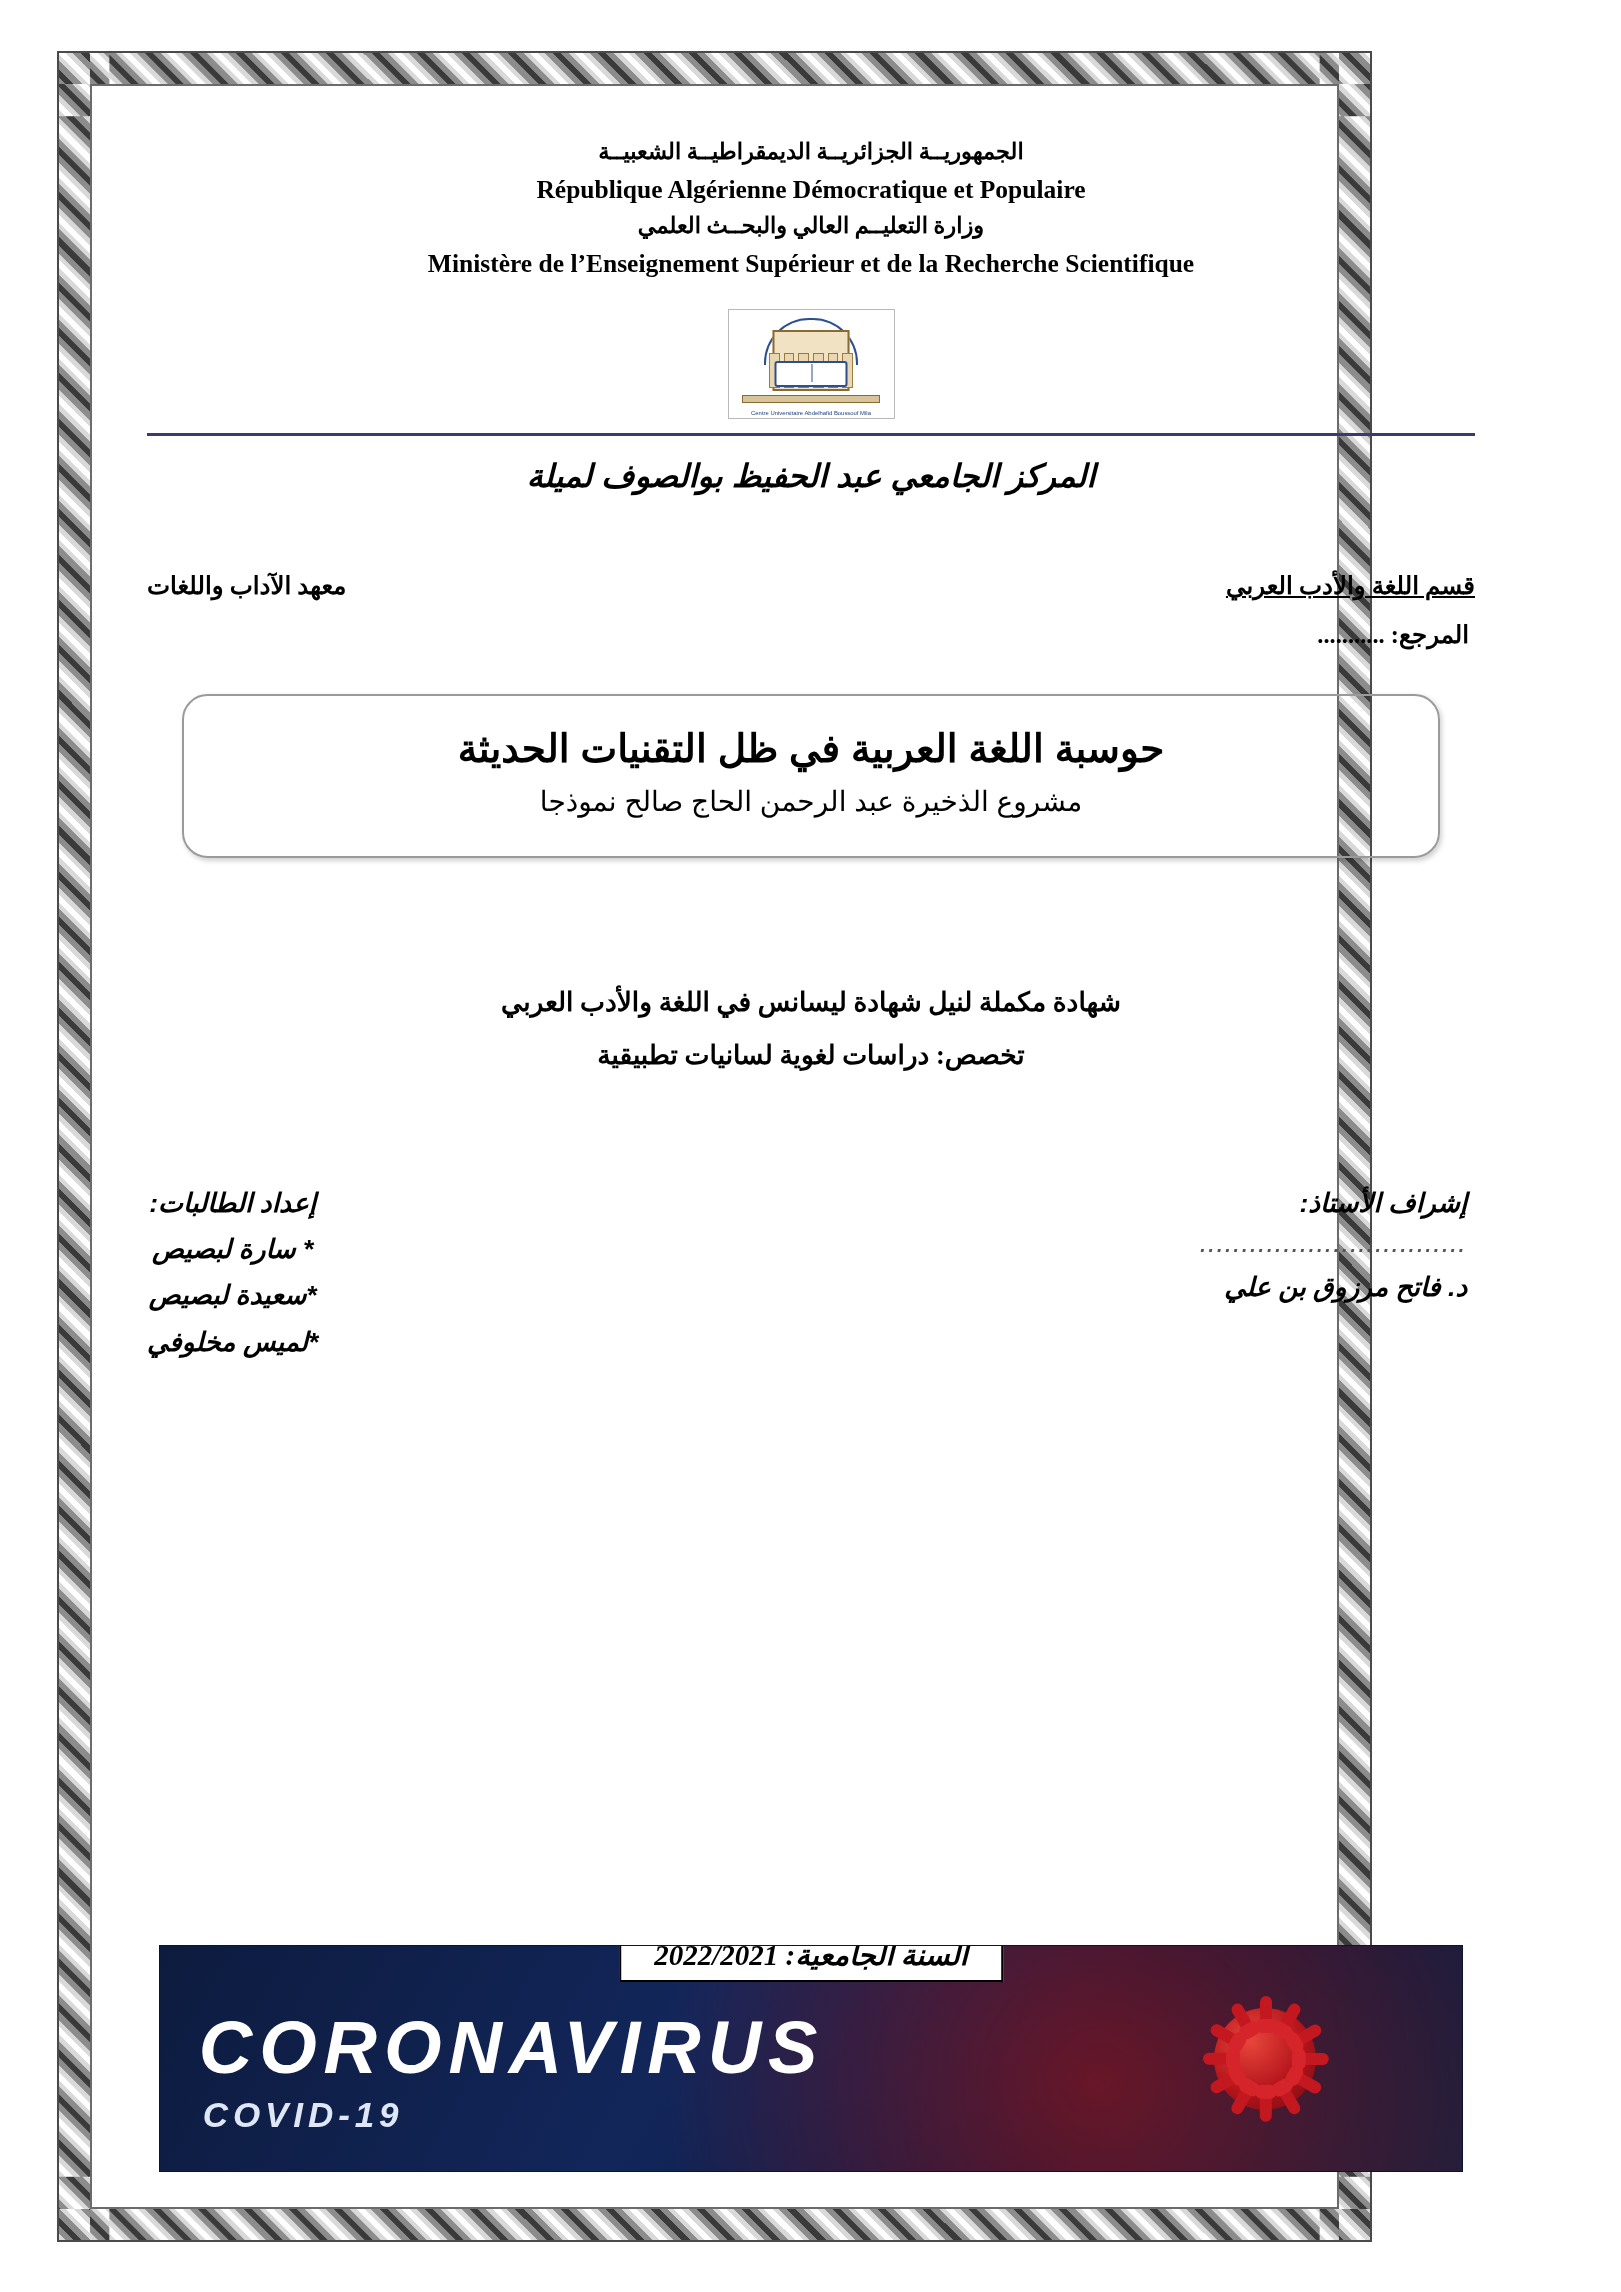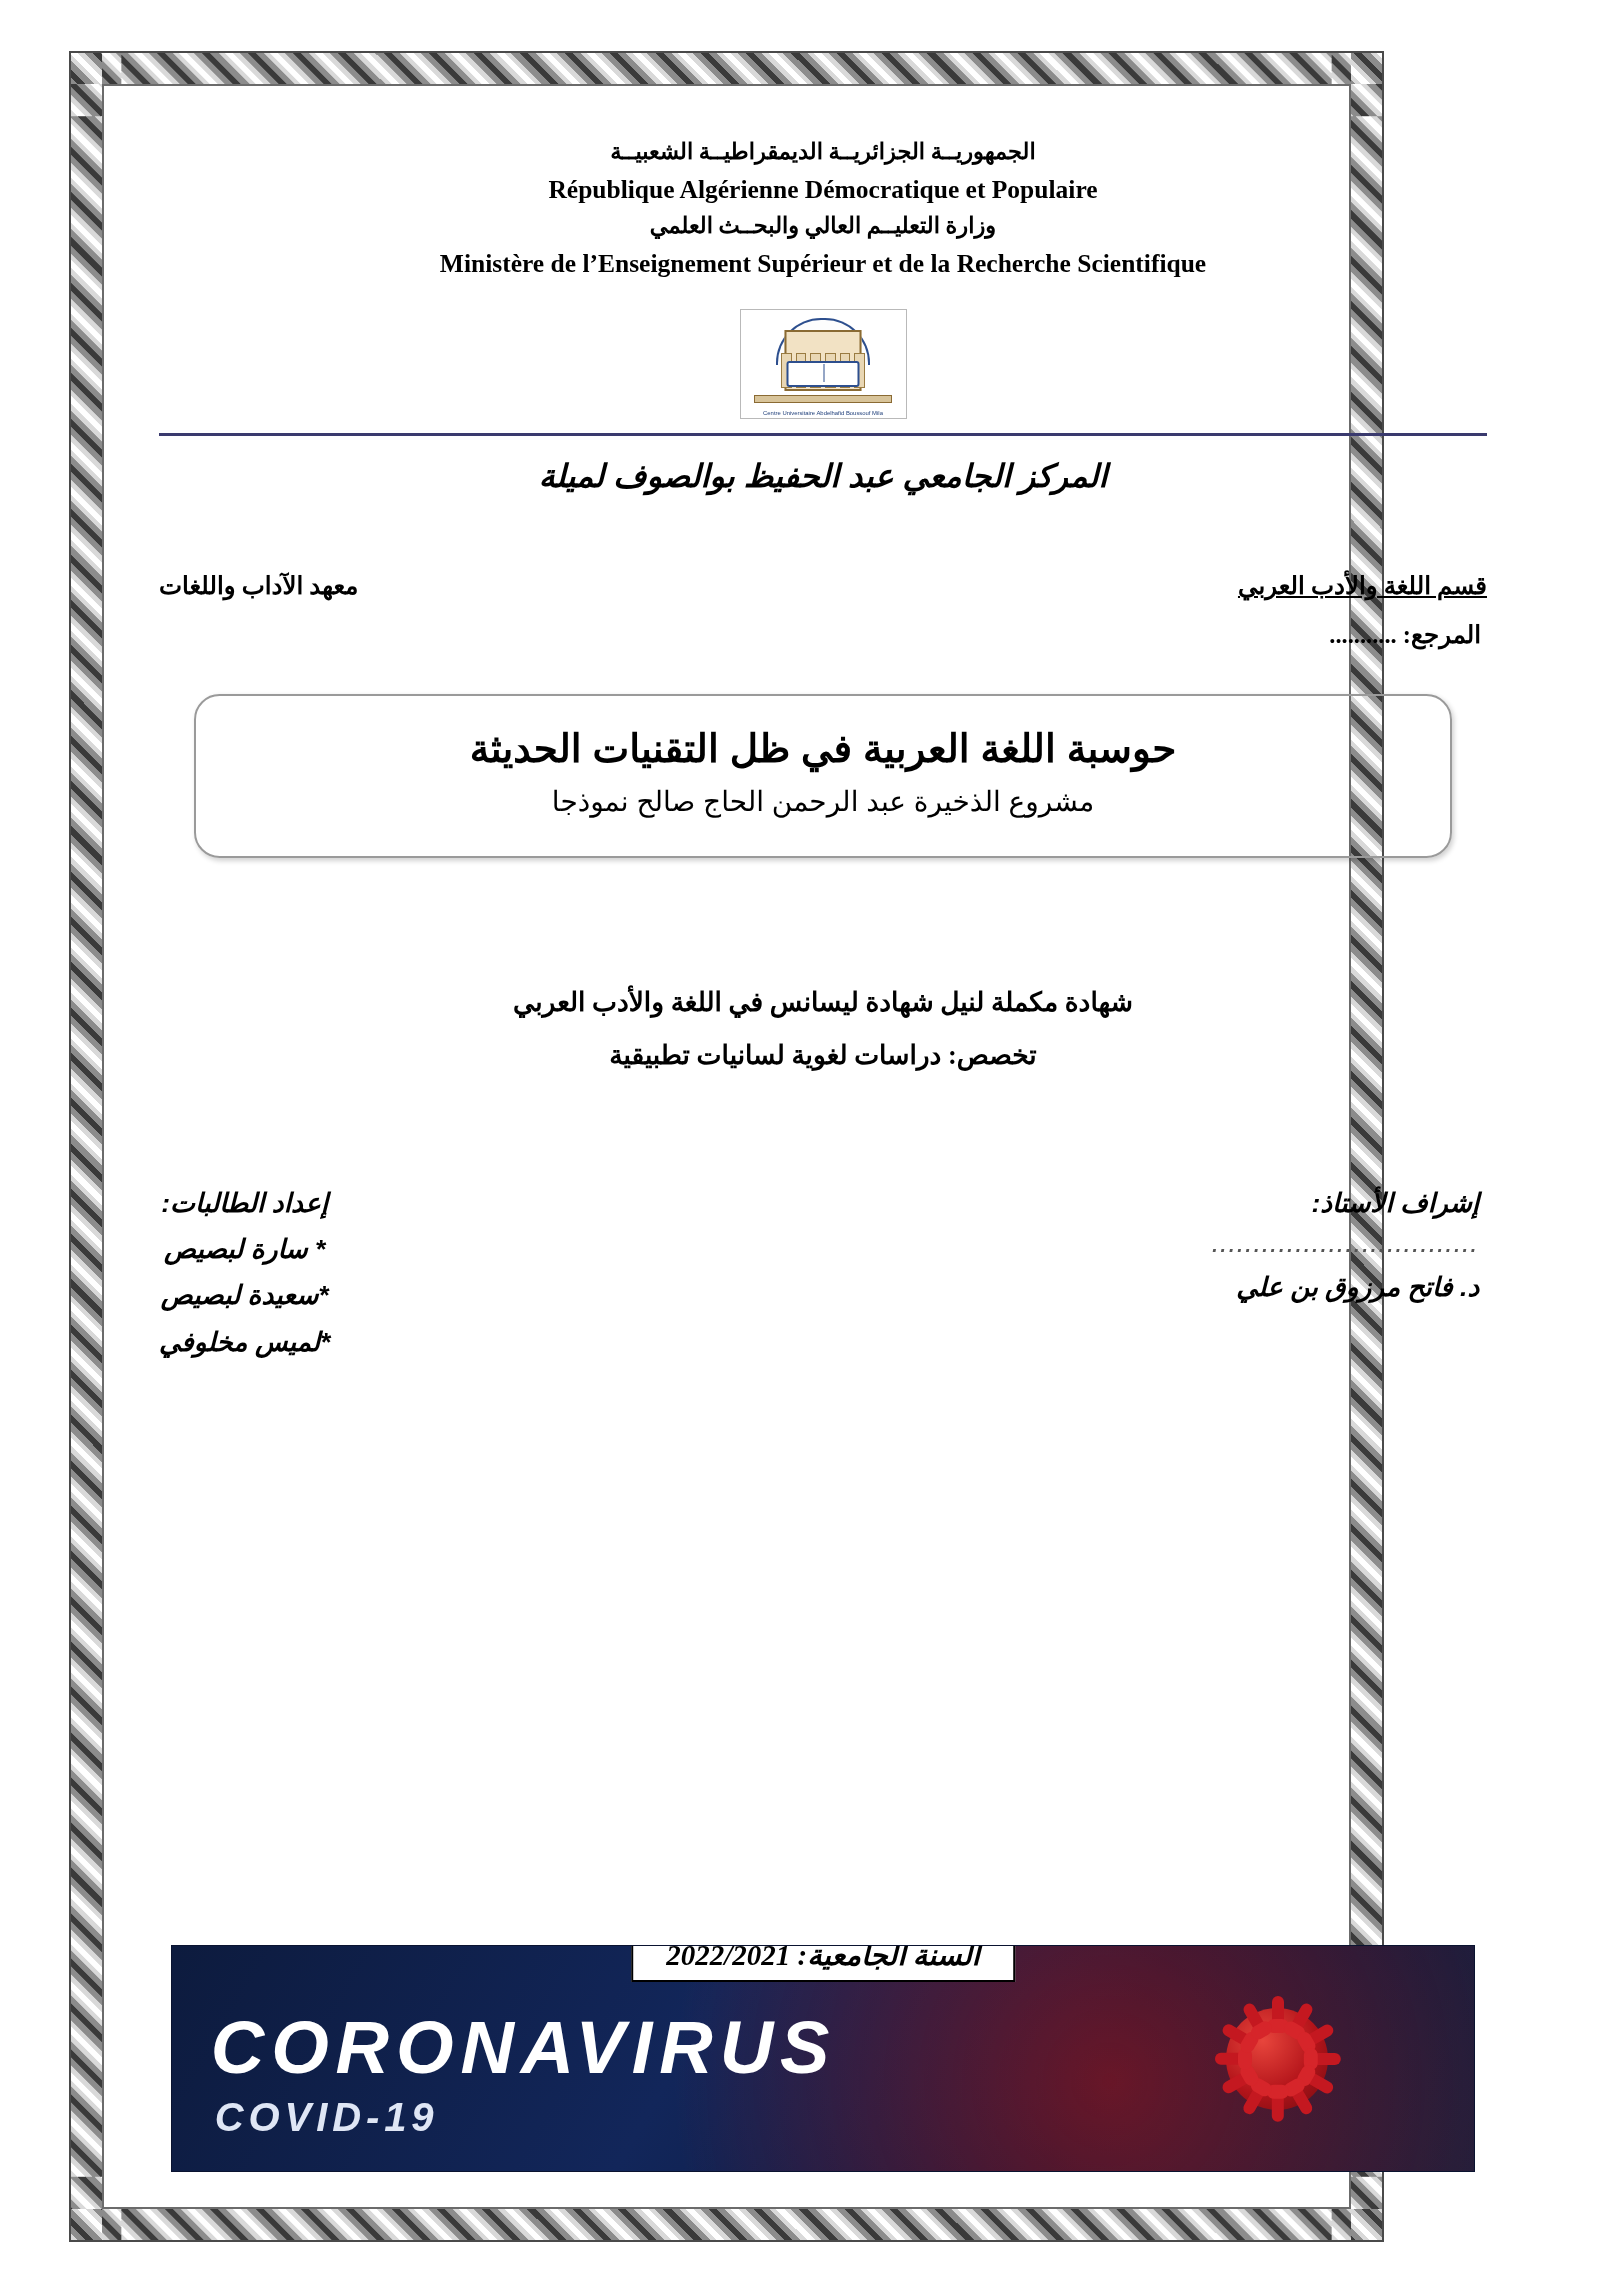--- a/index.html
+++ b/index.html
@@ -17,21 +17,20 @@
   }
 
   
   .page {
     position: absolute;
     left: 0; top: 0;
     width: 1429px;
     height: 2293px;
     box-sizing: border-box;
     padding: 47px 54px;
-    margin-left: 12px;
   }
 
   .art-border {
     position: absolute;
     left: 57px;
     top: 51px;
     right: 57px;
     bottom: 51px;
     box-sizing: border-box;
     border-style: solid;
@@ -304,21 +303,21 @@
     font-weight: 700;
     letter-spacing: 6.9px;
     color: #ffffff;
   }
   .banner .covid-text {
     position: absolute;
     left: 43px;
     top: 149px;
     direction: ltr;
     font-family: "Liberation Sans", sans-serif;
-    font-size: 40px;
+    font-size: 35px;
     font-weight: 700;
     letter-spacing: 4.9px;
     color: #dfe6f5;
   }
   .virus {
     position: absolute;
     right: 116px;
     top: 33px;
     width: 161px;
     height: 161px;

